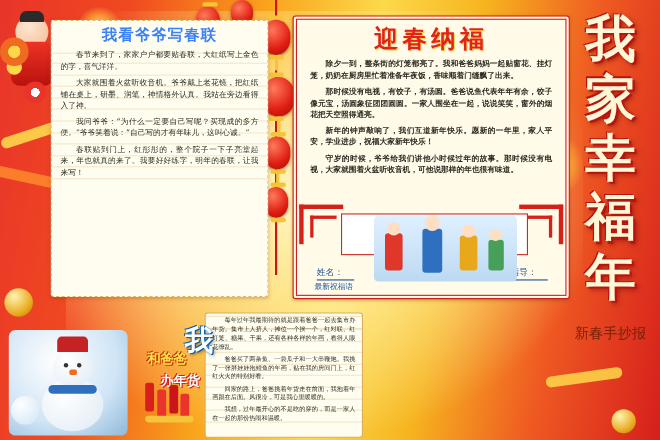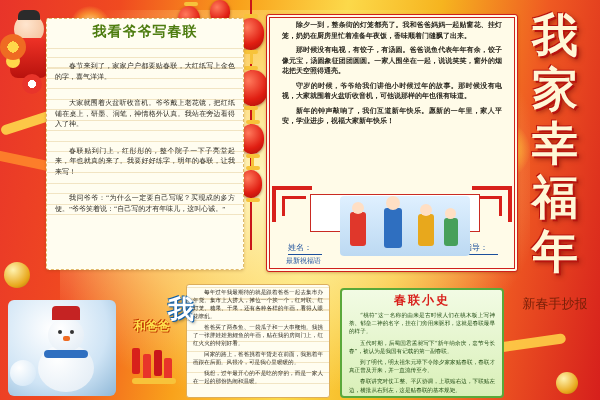--- a/index.html
+++ b/index.html
@@ -16,24 +16,24 @@
         color:#fff7d6;text-shadow:2px 2px 0 #b8140f, -1px -1px 0 #b8140f, 3px 3px 5px rgba(90,0,0,.5);}
   .t0{top:8px}.t1{top:62px}.t2{top:116px}.t3{top:170px}.t4{top:224px}
   .title-strip .sub{position:absolute;right:10px;top:292px;width:66px;text-align:center;
         font-family:"DejaVu Serif","Liberation Serif",serif;font-size:13px;color:#7a2008;line-height:16px;}
   
   .panel{position:absolute;border-radius:3px;}
   
   .p-left{left:46px;top:18px;width:196px;height:250px;background:#fffdf0;
           border:1px dashed #e0b96a;box-shadow:0 1px 3px rgba(120,60,0,.25);}
   .p-left h2{margin:0;padding:4px 0 2px 0;text-align:center;font-family:"DejaVu Serif","Liberation Serif",serif;
-          font-size:14px;color:#4d7c0f;font-weight:bold;letter-spacing:1px;}
+          font-size:14px;color:#3b82f6;font-weight:bold;letter-spacing:1px;}
   .p-left .body{padding:2px 8px;font-size:7px;line-height:10.5px;color:#2d2a22;text-align:justify;
           font-family:"DejaVu Serif","Liberation Serif",serif;}
-  .p-left .body p{margin:16px 0 4px 0;text-indent:14px;font-family:Liberation Serif, serif;}
+  .p-left .body p{margin:0 0 4px 0;text-indent:14px;}
   
   .lined{background-image:repeating-linear-gradient(to bottom, rgba(210,170,90,.30) 0px, rgba(210,170,90,.30) 1px, transparent 1px, transparent 10.5px);
          background-position:0 14px;}
   
   .p-right{left:266px;top:14px;width:244px;height:250px;background:#fffbe8;
           border:4px double #cf1f1c;box-shadow:0 1px 3px rgba(120,60,0,.3);}
   .p-right .hdr{text-align:center;padding:3px 0 0 0;font-family:"DejaVu Serif","Liberation Serif",serif;
           font-size:22px;font-weight:bold;color:#e0231d;letter-spacing:4px;
           text-shadow:1px 1px 0 #ffd84a;}
   .p-right .body{padding:2px 12px;font-size:7px;line-height:10.5px;color:#2d2a22;text-align:justify;
@@ -119,31 +119,32 @@
     <div class="doll" style="left:0px;top:40px;width:14px;height:14px;background:#ffd84a;"></div>
   </div>
   <div class="flower" style="left:0px;top:34px;width:26px;height:26px;background:radial-gradient(circle,#ffd84a 0 30%,#ef6b22 31% 100%);"></div>
   <div class="flower" style="left:22px;top:74px;width:20px;height:20px;background:radial-gradient(circle,#fff 0 28%,#e8342a 29% 100%);"></div>
 
   <div class="panel p-left">
     <h2>我看爷爷写春联</h2>
     <div class="body lined">
       <p>春节来到了，家家户户都要贴春联，大红纸写上金色的字，喜气洋洋。</p>
       <p>大家就围着火盆听收音机。爷爷戴上老花镜，把红纸铺在桌上，研墨、润笔，神情格外认真。我站在旁边看得入了神。</p>
+      <p>我问爷爷：“为什么一定要自己写呢？买现成的多方便。”爷爷笑着说：“自己写的才有年味儿，这叫心诚。”</p>
       <p>春联贴到门上，红彤彤的，整个院子一下子亮堂起来，年也就真的来了。我要好好练字，明年的春联，让我来写！</p>
-      <p>我问爷爷：“为什么一定要自己写呢？买现成的多方便。”爷爷笑着说：“自己写的才有年味儿，这叫心诚。”</p>
     </div>
   </div>
 
   <div class="panel p-right">
+    <div class="hdr">迎春纳福</div>
     <div class="body">
       <p>除夕一到，整条街的灯笼都亮了。我和爸爸妈妈一起贴窗花、挂灯笼，奶奶在厨房里忙着准备年夜饭，香味顺着门缝飘了出来。</p>
       <p>那时候没有电视，有饺子，有汤圆。爸爸说鱼代表年年有余，饺子像元宝，汤圆象征团团圆圆。一家人围坐在一起，说说笑笑，窗外的烟花把天空照得通亮。</p>
+      <p>新年的钟声敲响了，我们互道新年快乐。愿新的一年里，家人平安，学业进步，祝福大家新年快乐！</p>
       <p>守岁的时候，爷爷给我们讲他小时候过年的故事。那时候没有电视，大家就围着火盆听收音机，可他说那样的年也很有味道。</p>
-      <p>新年的钟声敲响了，我们互道新年快乐。愿新的一年里，家人平安，学业进步，祝福大家新年快乐！</p>
     </div>
 
     <div class="fret" style="left:2px;top:168px;">
       <i style="left:0;top:0;width:40px;height:4px;"></i>
       <i style="left:0;top:0;width:4px;height:36px;"></i>
       <i style="left:10px;top:10px;width:24px;height:3px;"></i>
       <i style="left:10px;top:10px;width:3px;height:20px;"></i>
     </div>
     <div class="fret" style="right:2px;top:168px;">
       <i style="right:0;top:0;width:40px;height:4px;"></i>
@@ -179,39 +180,31 @@
       <p>每年过年我最期待的就是跟着爸爸一起去集市办年货。集市上人挤人，摊位一个挨一个，红对联、红灯笼、糖果、干果，还有各种各样的年画，看得人眼花缭乱。</p>
       <p>爸爸买了两条鱼、一袋瓜子和一大串鞭炮。我挑了一张胖娃娃抱鲤鱼的年画，贴在我的房间门上，红红火火的特别好看。</p>
       <p>回家的路上，爸爸挑着年货走在前面，我抱着年画跟在后面。风很冷，可是我心里暖暖的。</p>
       <p>我想，过年最开心的不是吃的穿的，而是一家人在一起的那份热闹和温暖。</p>
     </div>
   </div>
 
   <div class="art-title">
     <div class="c big" style="left:40px;top:0px;">我</div>
     <div class="c mid" style="left:6px;top:26px;">和爸爸</div>
+    <div class="c mid" style="left:18px;top:46px;color:#fff;text-shadow:1px 1px 0 #d8201b,-1px -1px 0 #d8201b;">办年货</div>
   </div>
 
   <div style="position:absolute;left:132px;top:348px;width:46px;height:44px;">
     <div style="position:absolute;left:0;top:0;width:8px;height:26px;background:#d8201b;border-radius:2px;"></div>
     <div style="position:absolute;left:11px;top:6px;width:8px;height:26px;background:#e8342a;border-radius:2px;"></div>
     <div style="position:absolute;left:22px;top:2px;width:8px;height:26px;background:#c9161a;border-radius:2px;"></div>
     <div style="position:absolute;left:32px;top:10px;width:8px;height:24px;background:#e8342a;border-radius:2px;"></div>
     <div style="position:absolute;left:0;top:30px;width:44px;height:6px;background:#f7c33a;border-radius:3px;"></div>
   </div>
 
-  <div class="panel p-know">
-    <h3>春联小史</h3>
-    <div class="body">
-      <p>“桃符”这一名称的由来是古时候人们在桃木板上写神荼、郁垒二神的名字，挂在门旁用来驱邪，这就是春联最早的样子。</p>
-      <p>五代时期，后蜀国君孟昶写下“新年纳余庆，嘉节号长春”，被认为是我国有记载的第一副春联。</p>
-      <p>到了明代，明太祖朱元璋下令除夕家家贴春联，春联才真正普及开来，并一直流传至今。</p>
-      <p>春联讲究对仗工整、平仄协调，上联贴右边，下联贴左边，横批从右到左，这是贴春联的基本规矩。</p>
-    </div>
-  </div>
 
   <div class="snow">
     <div class="ball" style="left:30px;top:44px;width:56px;height:48px;"></div>
     <div class="ball" style="left:40px;top:18px;width:36px;height:34px;"></div>
     <div class="hat" style="left:44px;top:6px;width:28px;height:14px;"></div>
     <div style="position:absolute;left:50px;top:30px;width:4px;height:4px;border-radius:50%;background:#333;"></div>
     <div style="position:absolute;left:62px;top:30px;width:4px;height:4px;border-radius:50%;background:#333;"></div>
     <div style="position:absolute;left:55px;top:36px;width:7px;height:5px;border-radius:2px;background:#ef6b22;"></div>
     <div style="position:absolute;left:36px;top:50px;width:44px;height:8px;background:#2f6fc0;border-radius:4px;"></div>
     <div style="position:absolute;left:2px;top:60px;width:26px;height:26px;border-radius:50%;background:radial-gradient(circle at 35% 30%,#fff,#cfe4f5);"></div>

